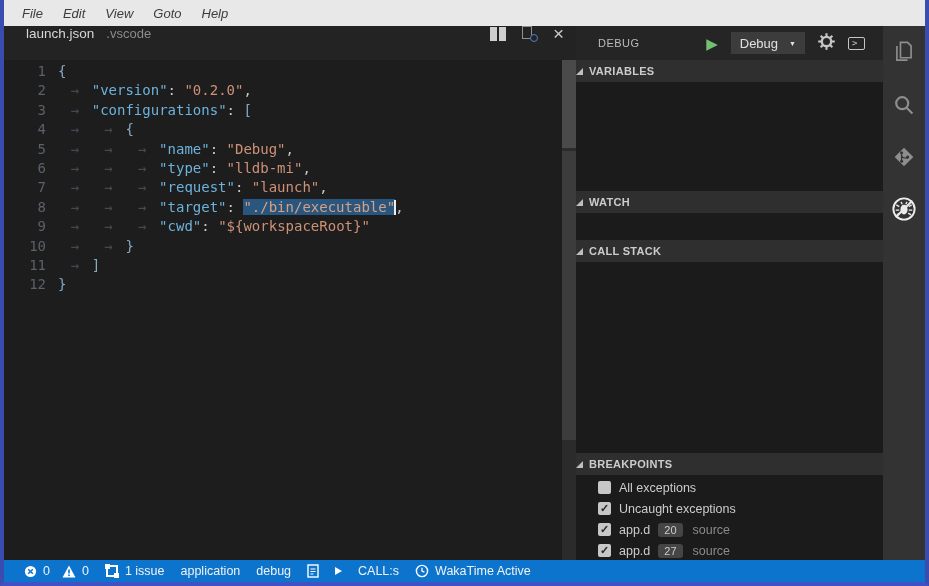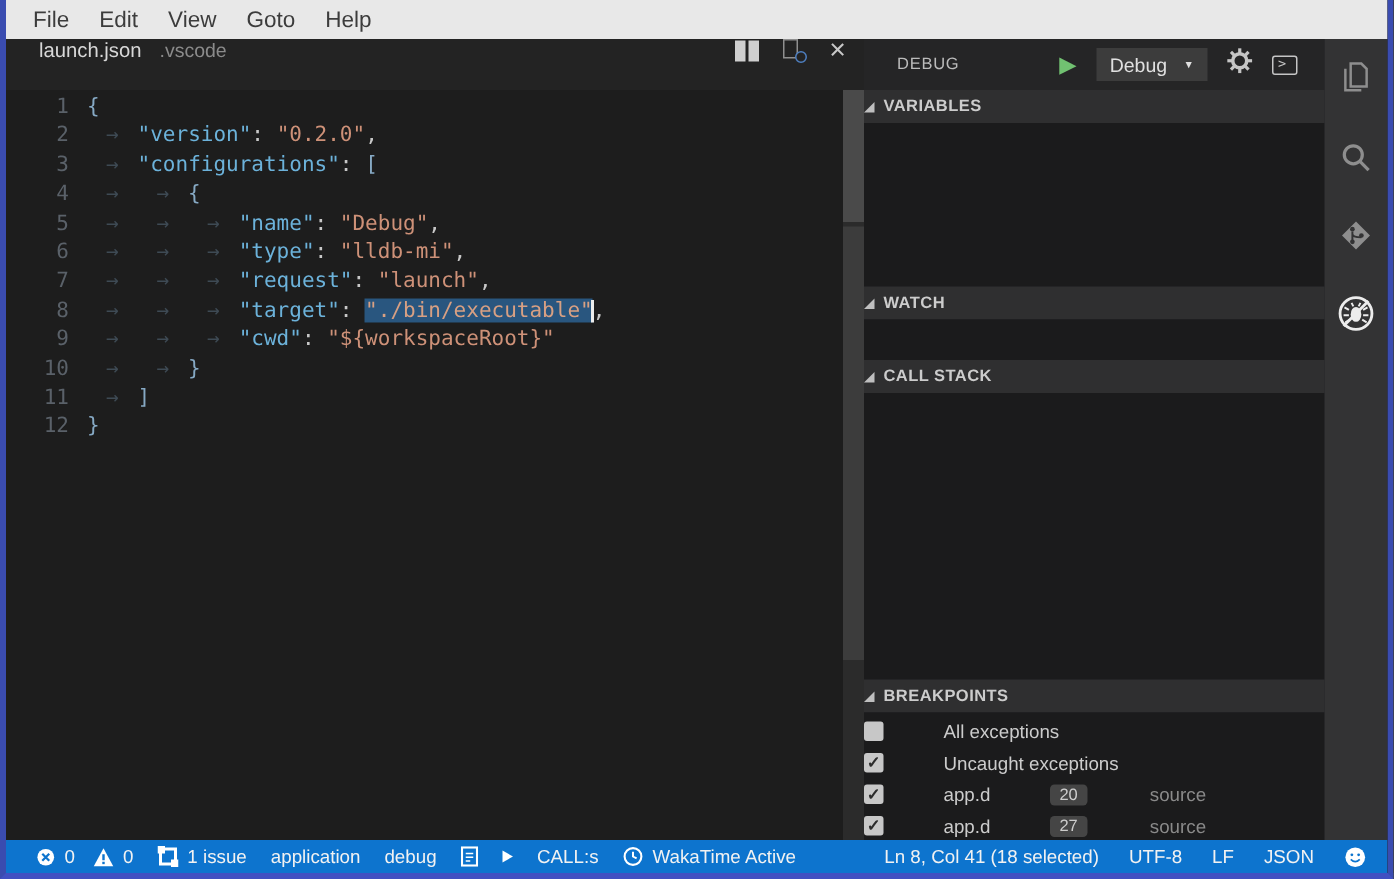--- a/index.html
+++ b/index.html
@@ -8,21 +8,21 @@
 
   .window {
     position:relative; width:929px; height:586px;
     border-left:4px solid #3A4CB0; border-right:4px solid #3A4CB0; border-bottom:4px solid #4150C2;
     background:#1D1D1D; overflow:hidden;
   }
 
   
   .menubar {
     height:26px; background:#E8E8E8; display:flex; align-items:center;
-    padding-left:8px; font-size:15px; color:#3C3C3C;
+    padding-left:8px; font-size:13px; color:#3C3C3C;font-style:italic;
   }
   .menubar .menu-item { padding:4px 10px; cursor:default; }
 
   
   .main { display:flex; height:534px; }
 
   
   .editor-col { width:572px; display:flex; flex-direction:column; background:#1D1D1D; }
   .tabbar {
     height:34px; background:#232323; display:flex; align-items:flex-start;
@@ -68,21 +68,21 @@
 
   .section-header { height:22px; flex:0 0 22px; background:#2F2F30; display:flex; align-items:center; padding-left:0; }
   .section-header .tri { width:0; height:0; border-bottom:7px solid #BFBFBF; border-left:7px solid transparent; margin-right:6px; }
   .section-header .label { color:#CCCCCC; font-size:11px; font-weight:bold; letter-spacing:0.3px; }
   .section-content { background:#1B1B1C; }
   .sc-variables { height:109px; }
   .sc-watch { height:27px; }
   .sc-callstack { height:191px; }
   .sc-breakpoints { flex:1; overflow:hidden; padding-top:2px; }
 
-  .bp-row { height:21px; display:flex; align-items:center; font-size:12.5px; color:#CCCCCC;gap:32px; }
+  .bp-row { height:21px; display:flex; align-items:center; padding-left:22px; font-size:12.5px; color:#CCCCCC; }
   .bp-check { width:13px; height:13px; background:#C7C7C7; border-radius:2px; margin-right:8px;
     display:flex; align-items:center; justify-content:center; font-size:11px; color:#2B2B2B; font-weight:bold; }
   .bp-badge { background:#454545; color:#CCCCCC; font-size:11px; padding:1px 6px; border-radius:3px; margin-left:8px; }
   .bp-detail { color:#8A8A8A; margin-left:10px; }
 
   
   .activity-bar { width:42px; background:#333334; display:flex; flex-direction:column; align-items:center; padding-top:14px; gap:26px; }
   .ab-icon { width:26px; height:26px; display:flex; align-items:center; justify-content:center; }
 
   
@@ -289,29 +289,15 @@
       </span>
     <span class="sb-item">CALL:s</span>
     <span class="sb-item">
       <svg width="14" height="14" viewBox="0 0 14 14">
           <circle cx="7" cy="7" r="5.6" fill="none" stroke="#fff" stroke-width="1.4"></circle>
           <path d="M7 3.8 V7 l2.4 1.2" fill="none" stroke="#fff" stroke-width="1.3"></path>
         </svg>
       <span>WakaTime Active</span>
     </span>
 
-    <span class="sb-right">
-      <span class="sb-item">Ln 8, Col 41 (18 selected)</span>
-      <span class="sb-item">UTF-8</span>
-      <span class="sb-item">LF</span>
-      <span class="sb-item">JSON</span>
-      <span class="sb-item">
-        <svg width="15" height="15" viewBox="0 0 16 16">
-            <circle cx="8" cy="8" r="7" fill="#fff"></circle>
-            <circle cx="5.6" cy="6.3" r="1" fill="#0D74CE"></circle>
-            <circle cx="10.4" cy="6.3" r="1" fill="#0D74CE"></circle>
-            <path d="M4.8 9.5 q3.2 3.2 6.4 0" fill="none" stroke="#0D74CE" stroke-width="1.2"></path>
-          </svg>
-      </span>
-    </span>
   </div>
 
 </div>
 
 </body></html>

